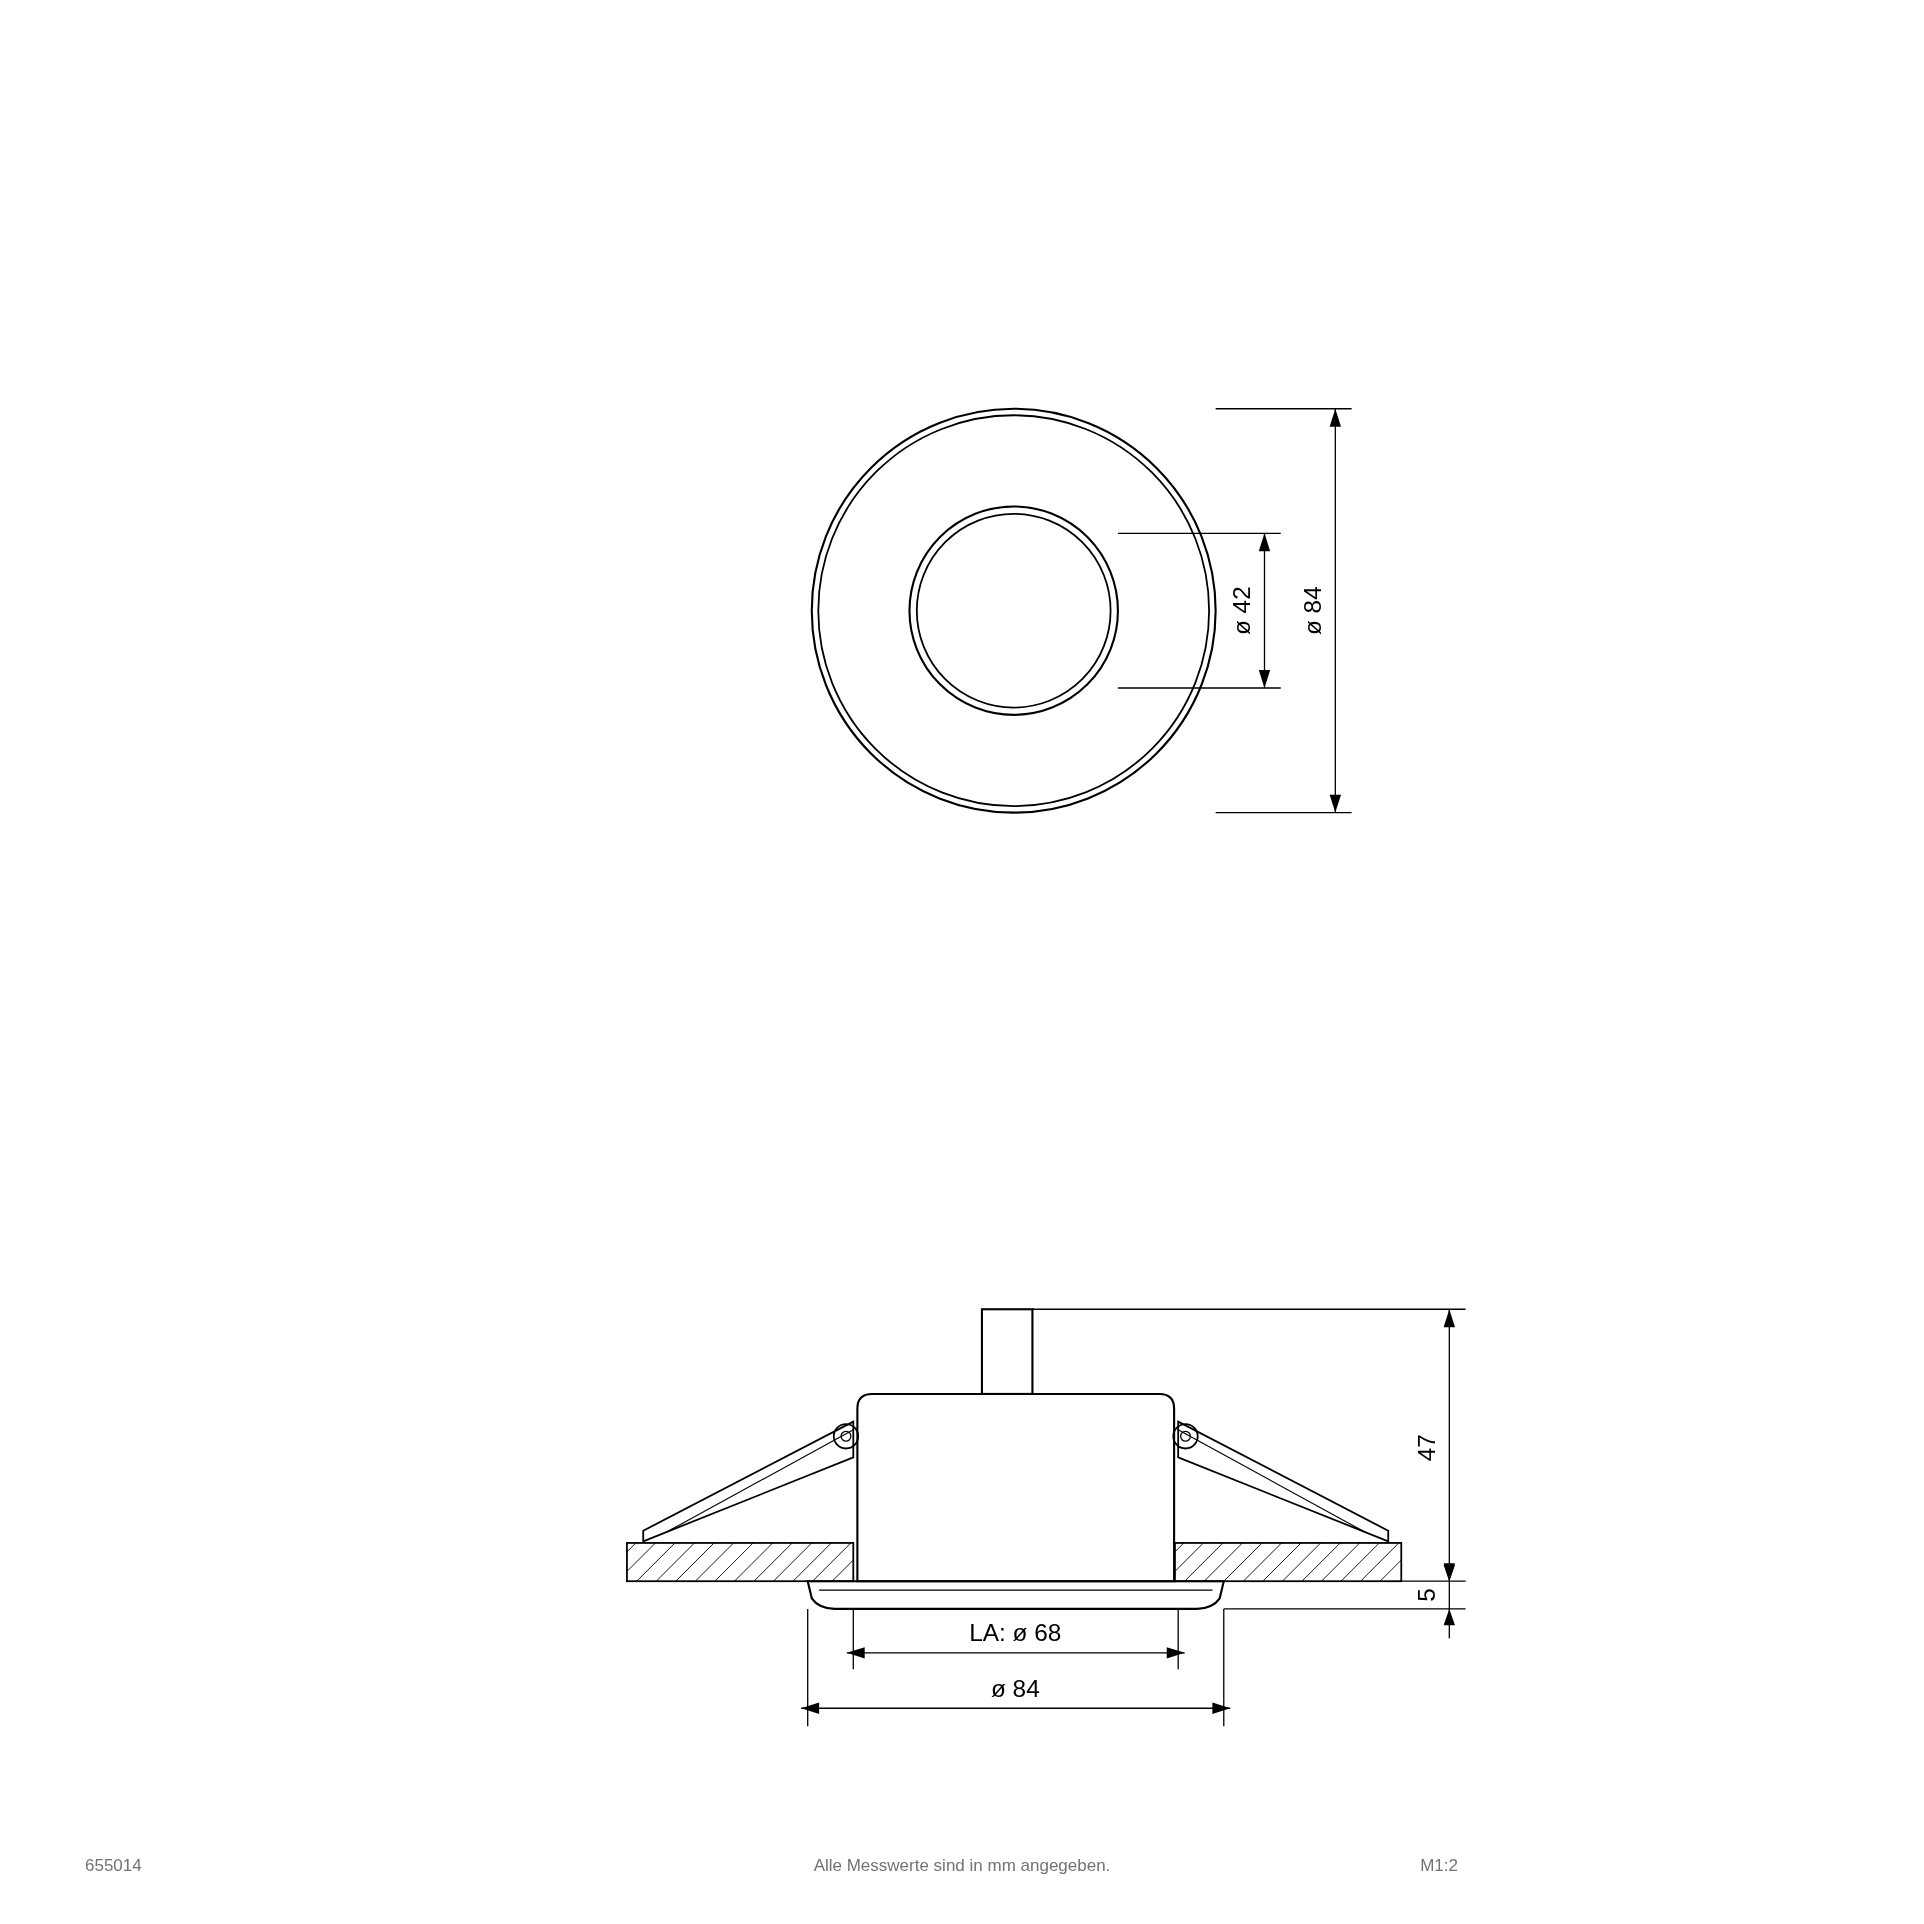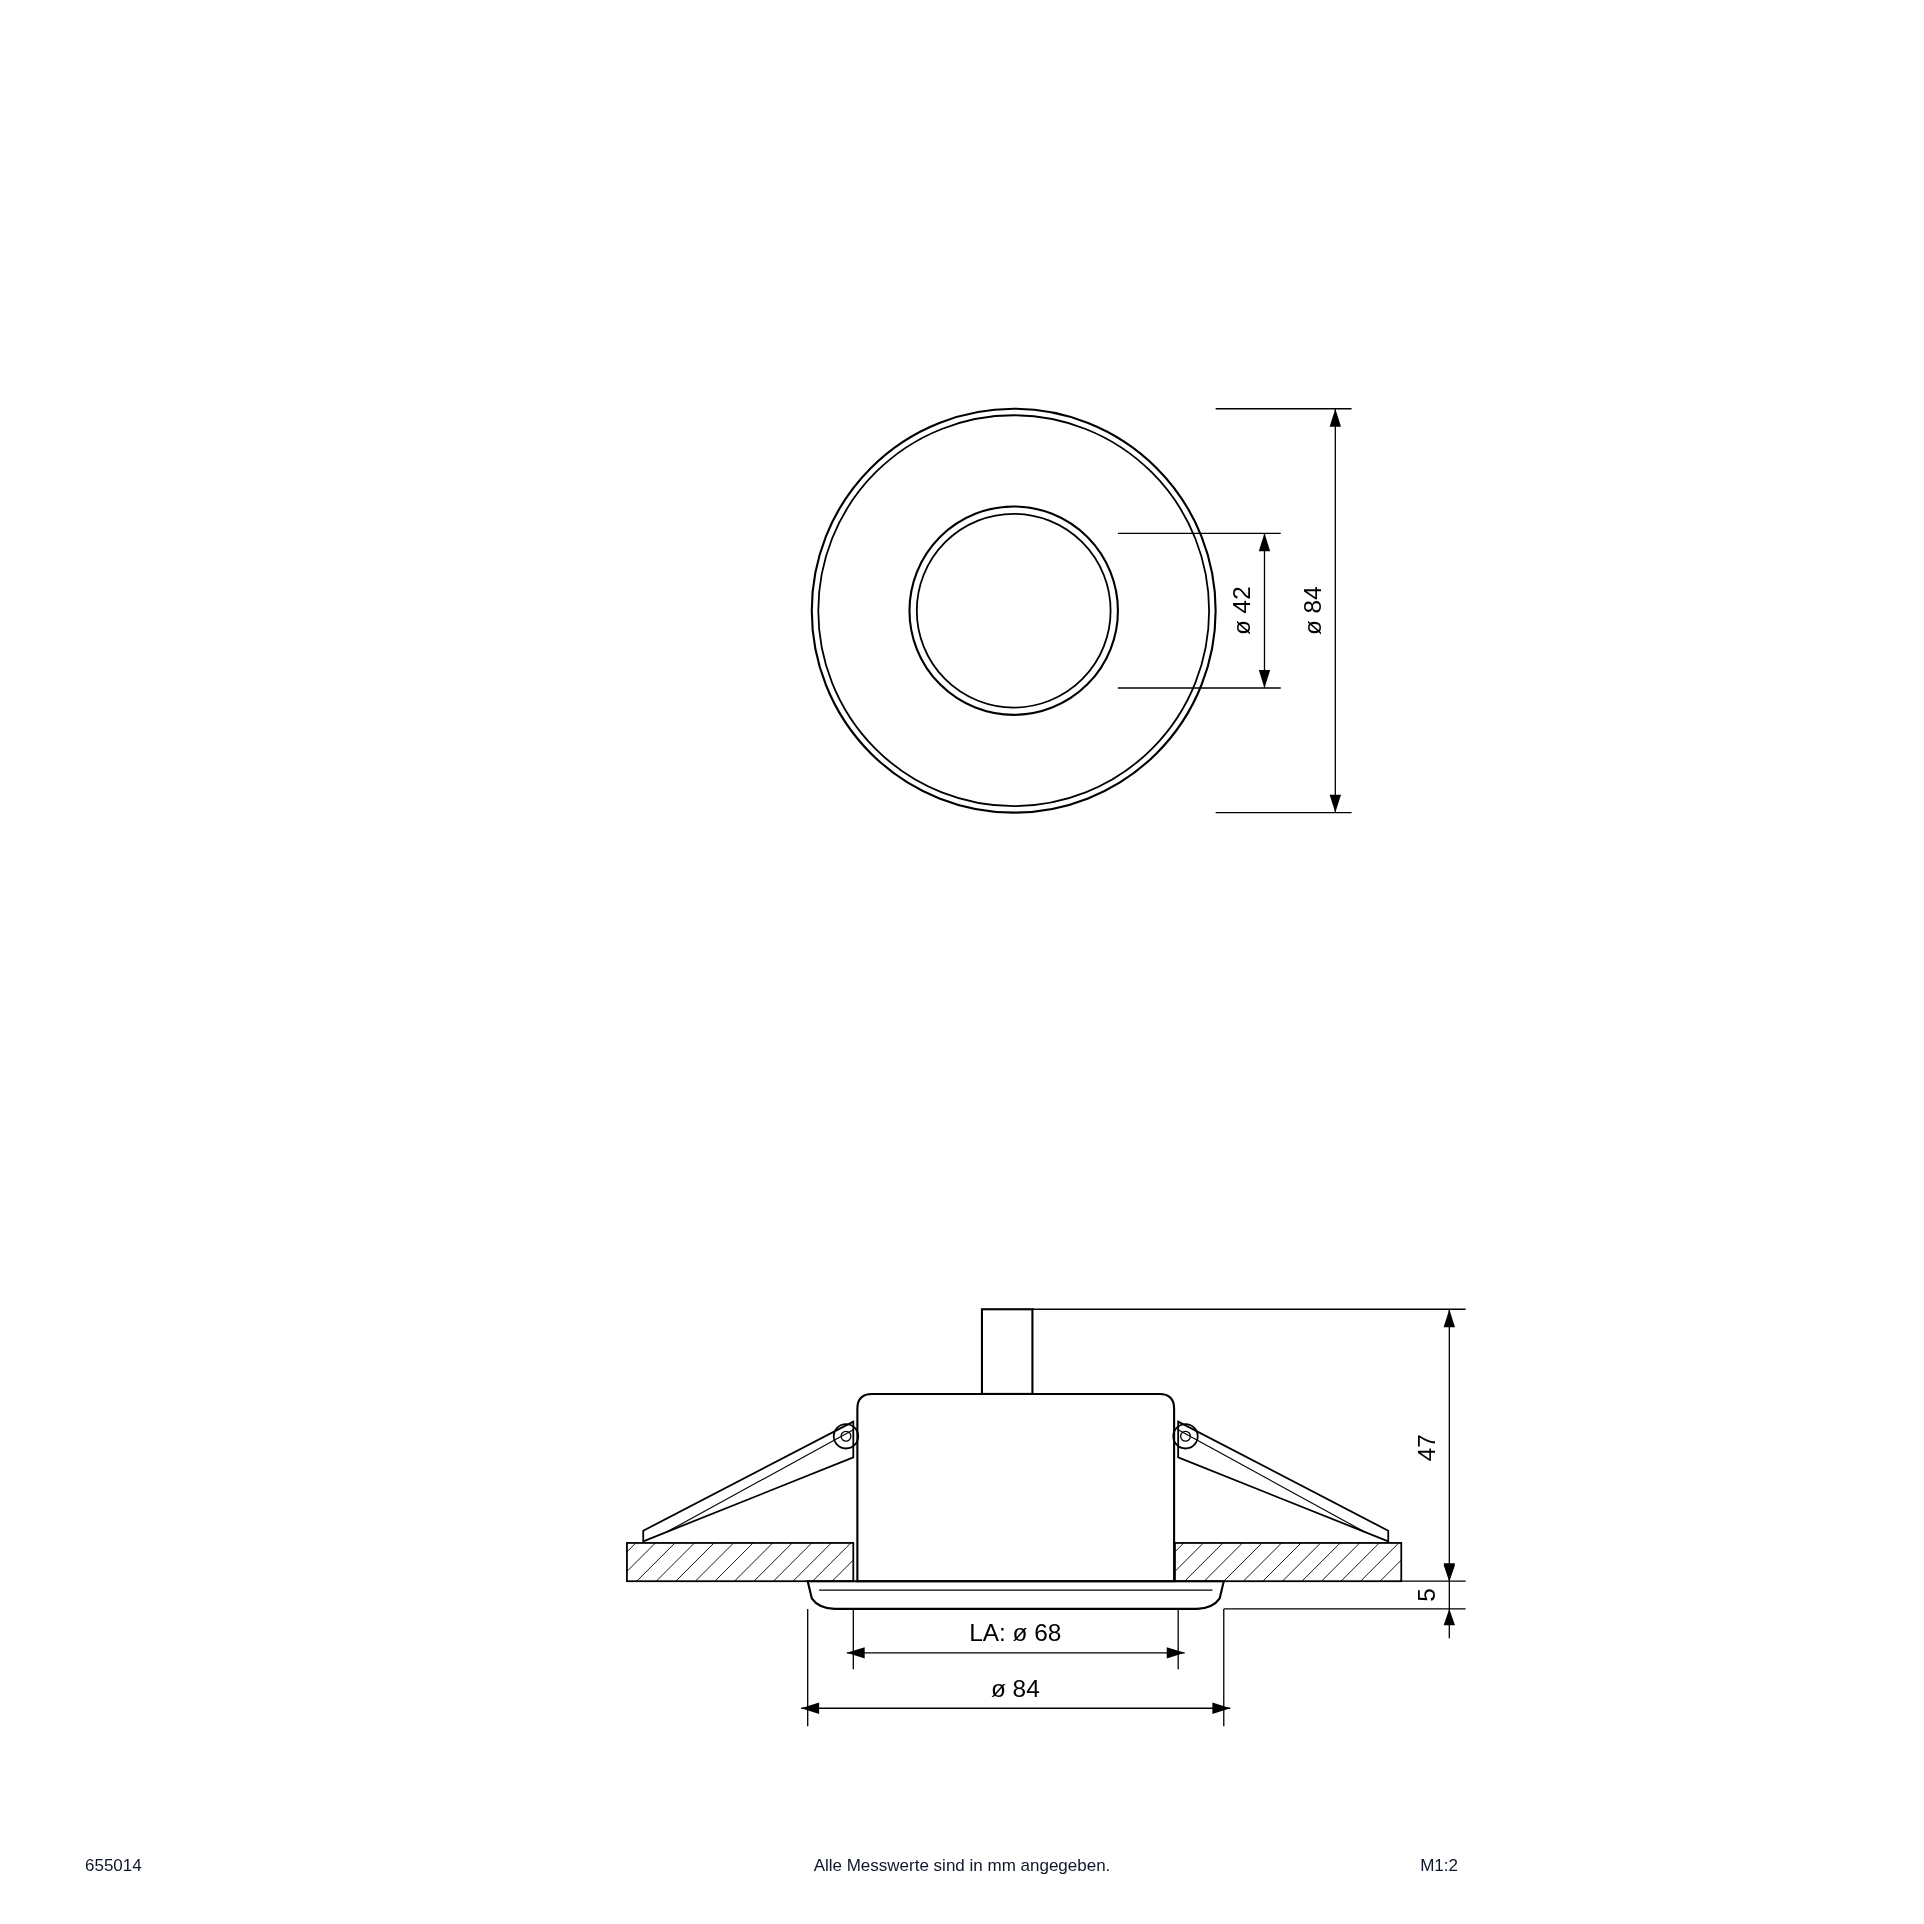--- a/index.html
+++ b/index.html
@@ -27,21 +27,21 @@
     width: 1924px;
     height: 1924px;
   }
   .footer {
     position: absolute;
     left: 0;
     top: 1856px;
     width: 1532px;
     height: 33px;
     font-size: 17px;
-    color: #0f172a;
+    color: #737373;
   }
   .footer .f-left {
     position: absolute;
     left: 85px;
     top: 0;
     white-space: nowrap;
   }
   .footer .f-center {
     position: absolute;
     left: 0;

